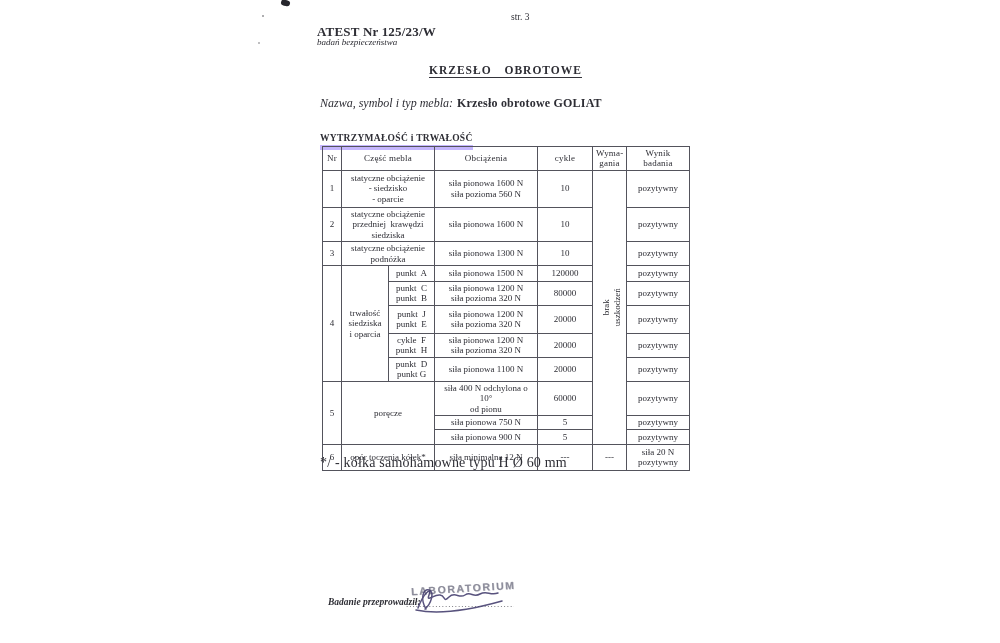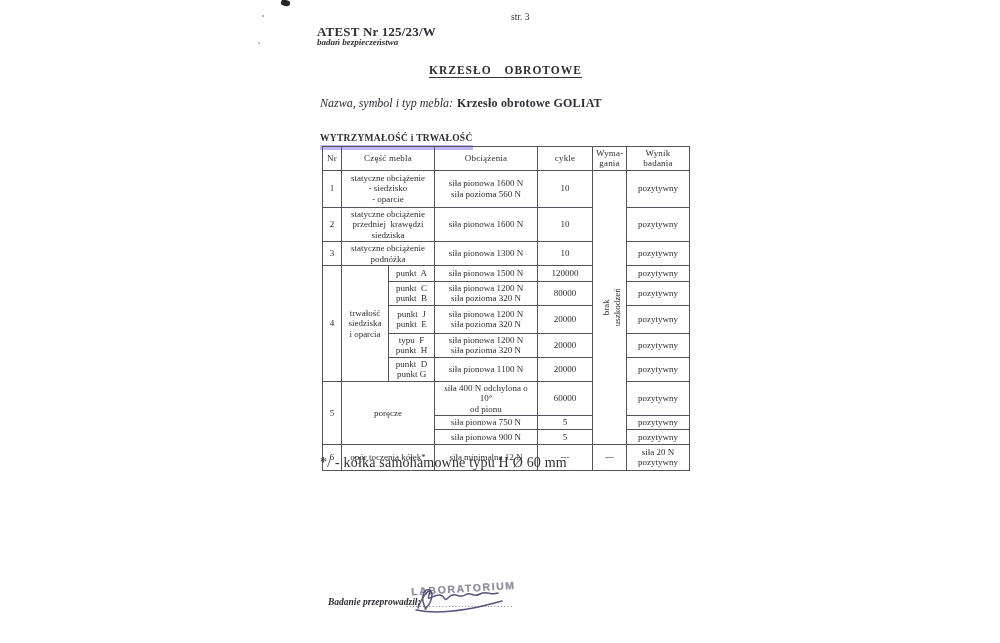--- a/index.html
+++ b/index.html
@@ -7,21 +7,21 @@
         font-family:"Liberation Serif", serif;color:#2e2e35;}
 
   
   .speck{position:absolute;background:#26262c;border-radius:40%;}
   .s1{left:281px;top:0;width:9px;height:6px;transform:rotate(12deg);}
   .s2{left:262px;top:15px;width:2px;height:2px;opacity:.45;}
   .s3{left:258px;top:42px;width:2px;height:2px;opacity:.35;}
 
   .pagenum{position:absolute;left:490px;top:12px;font-size:9.5px;padding-left:21px;}
   .atest{position:absolute;left:317px;top:24px;font-size:13px;font-weight:bold;letter-spacing:.2px;}
-  .atest-sub{position:absolute;left:317px;top:37px;font-size:9px;font-style:italic;font-weight:bold;}
+  .atest-sub{position:absolute;left:317px;top:37px;font-size:9px;font-style:italic;}
 
   .title-wrap{position:absolute;left:322px;top:60px;width:367px;text-align:center;}
   .doc-title{display:inline-block;font-size:11.5px;font-weight:bold;letter-spacing:1px;word-spacing:9px;
              border-bottom:1.2px solid #33333a;padding-bottom:1px;}
 
   .name-line{position:absolute;left:320px;top:96px;font-size:12px;}
   .name-label{font-style:italic;}
   .name-value{font-weight:bold;margin-left:4px;letter-spacing:.2px;}
 
   .section-wrap{position:absolute;left:320px;top:127px;}
@@ -150,21 +150,21 @@
       </tr>
       <tr style="height:28px">
         <td class="punkt">punkt  J
 punkt  E</td>
         <td>siła pionowa 1200 N
 siła pozioma 320 N</td>
         <td>20000</td>
         <td>pozytywny</td>
       </tr>
       <tr style="height:23px">
-        <td class="punkt">typu  F
+        <td class="punkt">cykle  F
 punkt  H</td>
         <td>siła pionowa 1200 N
 siła pozioma 320 N</td>
         <td>20000</td>
         <td>pozytywny</td>
       </tr>
       <tr style="height:23px">
         <td class="punkt">punkt  D
 punkt G</td>
         <td>siła pionowa 1100 N</td>

